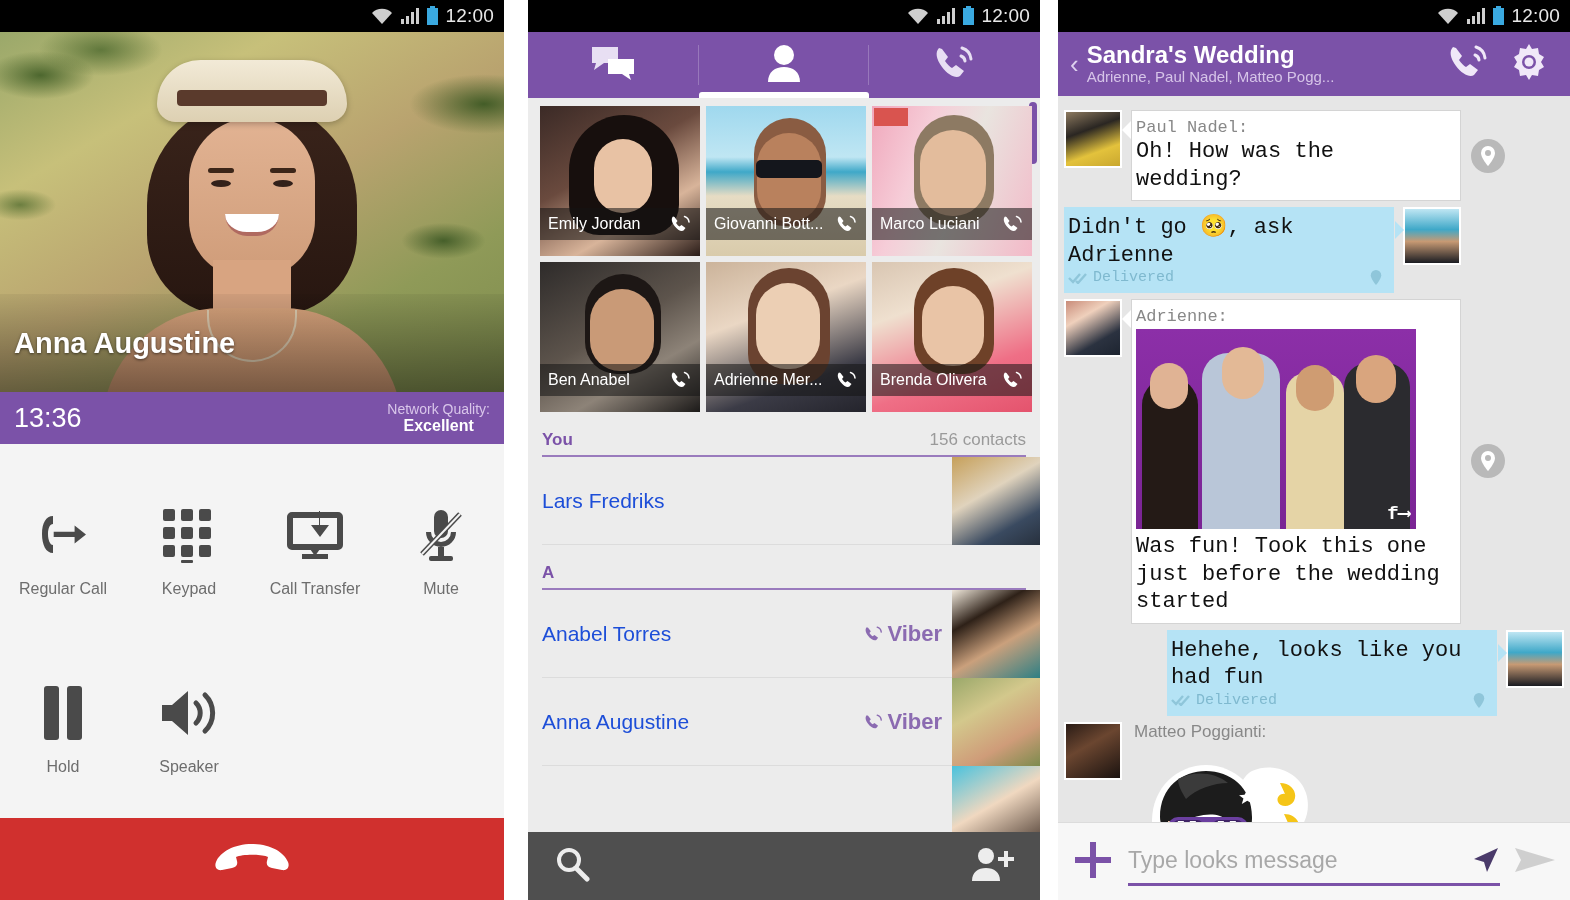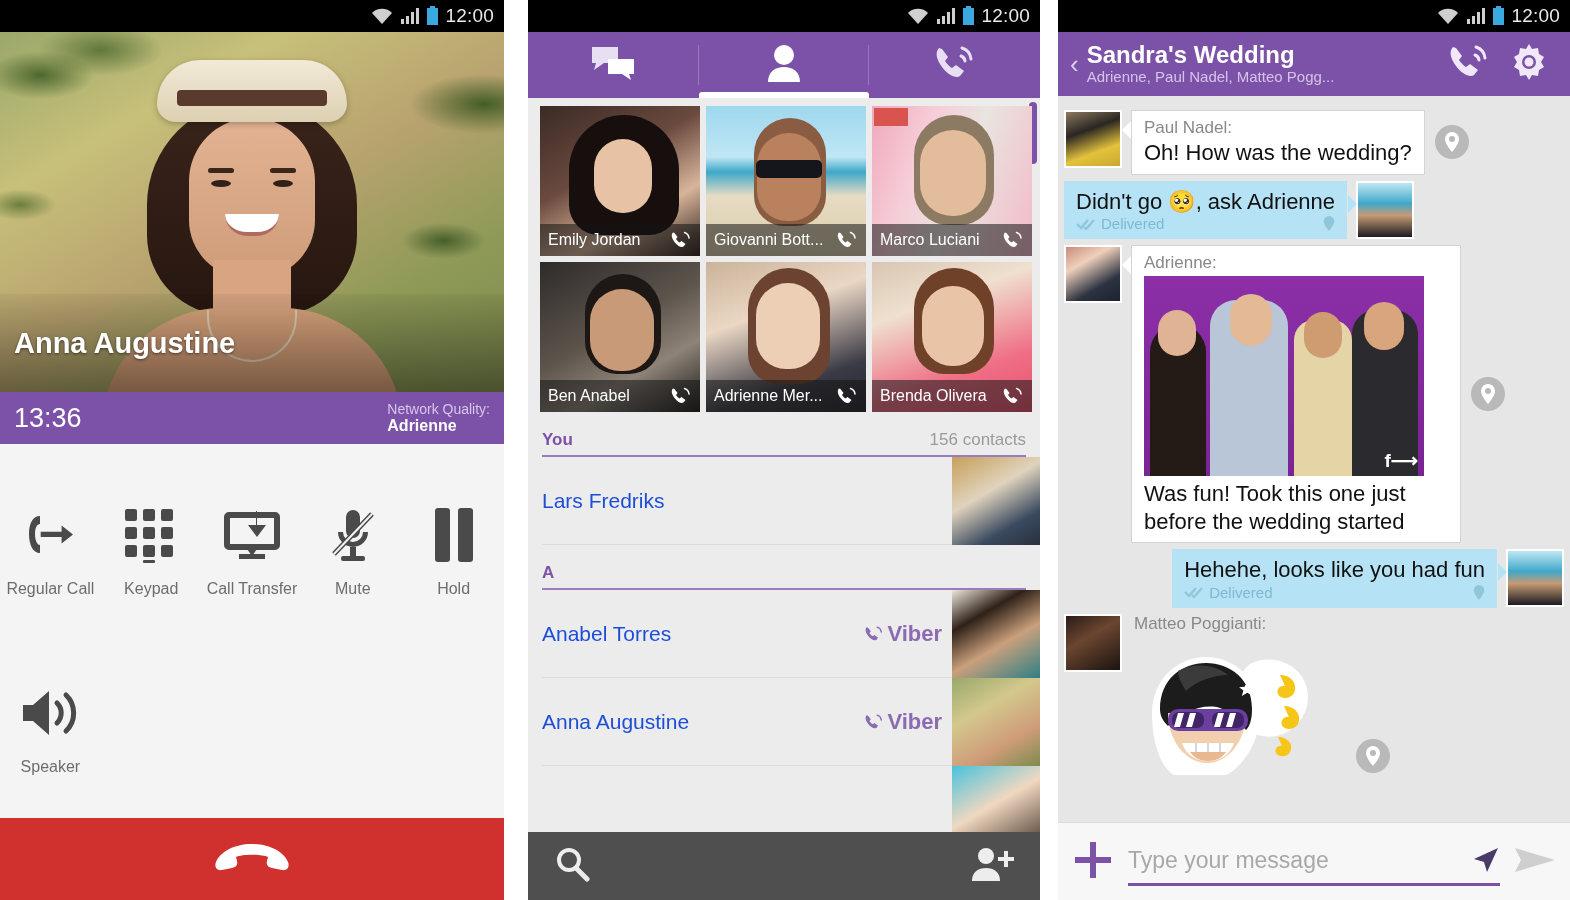--- a/index.html
+++ b/index.html
@@ -61,45 +61,45 @@
     width:90px; height:52px; border:2px solid rgba(230,225,200,.75);
     border-top:none; border-radius:0 0 50px 50px; }
   .call-name-strip { position:absolute; left:0; right:0; bottom:0; height:98px;
     background:linear-gradient(180deg,rgba(0,0,0,.05),rgba(0,0,0,.42));
     display:flex; align-items:center; }
   .call-name { color:#fff; font-size:29px; font-weight:bold; padding-left:14px;
     text-shadow:0 1px 3px rgba(0,0,0,.55); }
   .call-bar { height:52px; background:#7b52a8; display:flex; align-items:center;
     justify-content:space-between; padding:0 14px; }
   .call-timer { color:#fff; font-size:27px; }
-  .netq { text-align:left; line-height:1.15; }
+  .netq { text-align:center; line-height:1.15; }
   .netq .lbl { color:#d9c6ea; font-size:14px; }
   .netq .val { color:#ffffff; font-size:16px; font-weight:bold; }
   .call-controls { background:#f4f4f4; height:calc(900px - 32px - 360px - 52px - 82px);
-    display:grid; grid-template-columns:repeat(5,1fr); grid-template-rows:repeat(2,1fr);
+    display:grid; grid-template-columns:repeat(4,1fr); grid-template-rows:repeat(2,1fr);
     align-content:start; padding-top:18px; }
   .ctl { display:flex; flex-direction:column; align-items:center; justify-content:center; gap:14px; }
   .ctl .glyph { height:62px; display:flex; align-items:center; justify-content:center; }
   .ctl .cap { font-size:16px; color:#6d6d6d; }
   .endbar { position:absolute; left:0; right:0; bottom:0; height:82px; background:#d0302e;
     display:flex; align-items:center; justify-content:center; }
 
   
   .tabs { height:66px; background:#7b52a8; display:flex; position:relative; }
   .tab { flex:1; display:flex; align-items:center; justify-content:center; position:relative; }
   .tab:not(:last-child)::after { content:""; position:absolute; right:0; top:13px; bottom:13px;
     width:1px; background:rgba(255,255,255,.22); }
   .tab.active::before { content:""; position:absolute; left:0; right:0; bottom:0; height:6px;
     background:#ffffff; border-radius:3px 3px 0 0; }
   .contacts-body { position:relative; height:calc(900px - 32px - 66px - 68px);
     background:#ececec; overflow:hidden; }
   .grid { display:grid; grid-template-columns:repeat(3,1fr); gap:6px; padding:8px 8px 0 12px; }
   .tile { position:relative; height:150px; overflow:hidden; background:#888; }
   .tile .ph { position:absolute; inset:0; }
-  .tile .cap { position:absolute; left:0; right:0; bottom:0; height:32px;
+  .tile .cap { position:absolute; left:0; right:0; bottom:16px; height:32px;
     background:rgba(20,20,20,.55); display:flex; align-items:center;
     justify-content:space-between; padding:0 8px; }
   .tile .cap .nm { color:#fff; font-size:16px; white-space:nowrap; overflow:hidden; }
   .scrollthumb { position:absolute; right:3px; top:4px; width:8px; height:62px;
     background:#7b52a8; border-radius:4px; }
   .sect { display:flex; align-items:flex-end; justify-content:space-between;
     margin:18px 14px 0 14px; padding-bottom:5px; border-bottom:2px solid #9a7bbd; }
   .sect .t { color:#7b52a8; font-size:17px; font-weight:bold; }
   .sect .c { color:#9a9a9a; font-size:17px; }
   .crow { position:relative; height:88px; display:flex; align-items:center;
@@ -117,21 +117,21 @@
   .chat-head .back { color:#ddd0ee; font-size:26px; padding-right:8px; }
   .chat-head .tt { flex:1; line-height:1.12; }
   .chat-head .t1 { color:#fff; font-size:24px; font-weight:bold; }
   .chat-head .t2 { color:#d6c4e8; font-size:15px; }
   .chat-head .hbtn { padding:0 9px; }
   .chat-body { position:relative; height:calc(900px - 32px - 64px - 78px);
     background:#e6e6e6; overflow:hidden; padding:8px 0 0 0; }
   .msg { display:flex; align-items:flex-start; margin:6px 0; padding:0 6px; }
   .msg .av { width:58px; height:58px; flex:0 0 58px; overflow:hidden;
     border:2px solid #fff; background:#bbb; }
-  .bub { position:relative; max-width:330px; padding:7px 12px 7px 12px; }
+  .bub { position:relative; max-width:330px; padding:7px 12px 7px 4px;font-family:Liberation Mono, monospace; }
   .bub.in { background:#fff; border:1px solid #d4d4d4; margin-left:9px; }
   .bub.in::before { content:""; position:absolute; left:-10px; top:10px; width:0; height:0;
     border:9px solid transparent; border-right-color:#fff; border-left:0; }
   .bub.out { background:#b5e3f5; margin-right:9px; }
   .bub.out::after { content:""; position:absolute; right:-10px; top:14px; width:0; height:0;
     border:9px solid transparent; border-left-color:#b5e3f5; border-right:0; }
   .bub .who { color:#888; font-size:17px; margin-bottom:1px; }
   .bub .txt { color:#111; font-size:22px; line-height:1.25; }
   .bub .meta { display:flex; align-items:center; gap:5px; color:#7fb9cf; font-size:15px; }
   .pinbadge { width:34px; height:34px; border-radius:50%; background:#b9b9b9;
@@ -188,21 +188,21 @@
       </div>
       <div class="call-name-strip">
         <span class="call-name">Anna Augustine</span>
       </div>
     </div>
 
     <div class="call-bar">
       <span class="call-timer">13:36</span>
       <span class="netq">
         <span class="lbl" style="display:block">Network Quality:</span>
-        <span class="val" style="display:block">Adrienne</span>
+        <span class="val" style="display:block">Excellent</span>
       </span>
     </div>
 
     <div class="call-controls">
 
       <div class="ctl">
         <span class="glyph">
           <svg width="60" height="46" viewBox="0 0 60 46">
               <path fill="#4a4a4a" d="M20 4c-7 0-11 7-11 18s4 19 11 19v-8c-3 0-5-5-5-11s2-10 5-10z"></path>
               <path fill="#4a4a4a" d="M26 23h22v-7l12 10-12 10v-7H26z" transform="translate(-4,-1) scale(0.95,0.9)"></path>
@@ -656,21 +656,21 @@
     </div>
 
     <div class="chat-input">
       <span>
         <svg width="42" height="42" viewBox="0 0 42 42">
             <rect x="18" y="3" width="6" height="36" fill="#7b52a8"></rect>
             <rect x="3" y="18" width="36" height="6" fill="#7b52a8"></rect>
           </svg>
       </span>
       <span class="field">
-        <span class="ph">Type your message</span>
+        <span class="ph">Type looks message</span>
         <svg width="28" height="26" viewBox="0 0 28 26">
             <path fill="#4a3a6a" d="M26 1 2 12l10 3 3 10z"></path>
           </svg>
       </span>
       <span>
         <svg width="42" height="30" viewBox="0 0 42 30">
             <path fill="#cfcfcf" d="M1 3l40 12L1 27l6-12z"></path>
           </svg>
       </span>
     </div>

